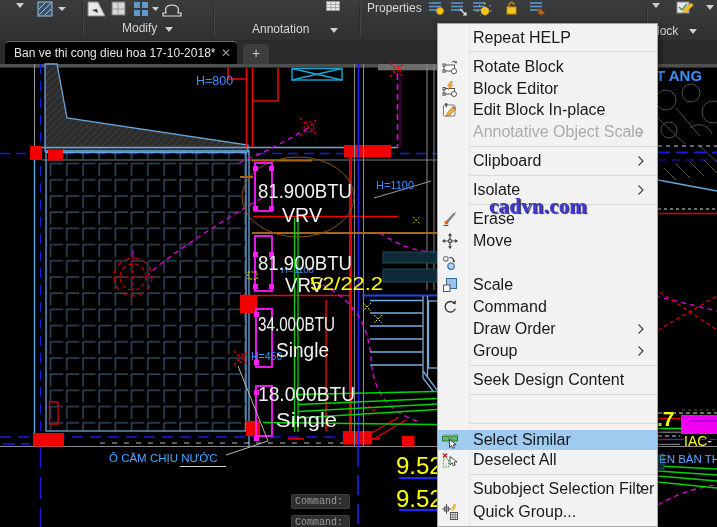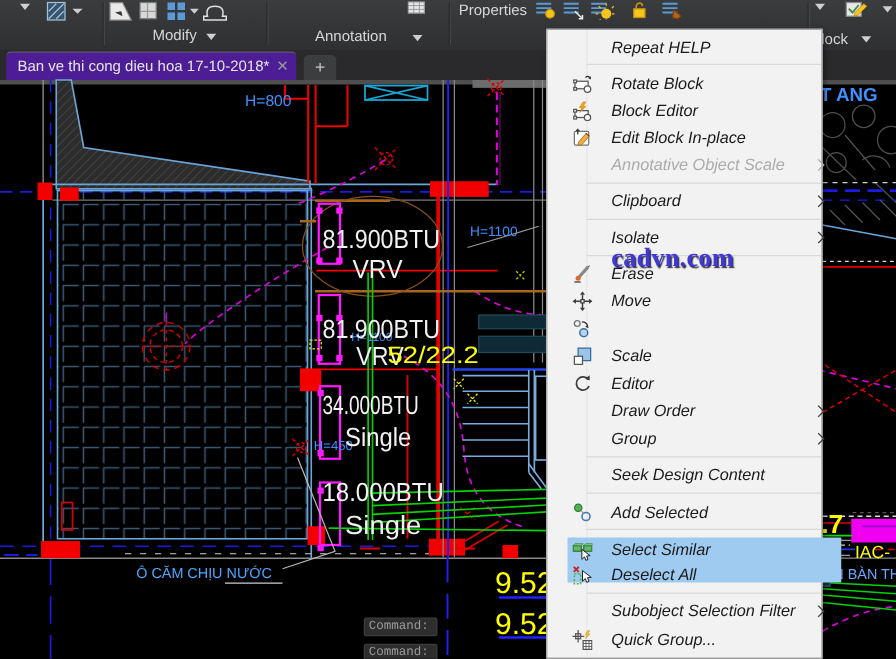--- a/index.html
+++ b/index.html
@@ -6,36 +6,36 @@
   body{width:717px;height:527px;position:relative;overflow:hidden;
        font-family:"Liberation Sans",sans-serif;}
   .abs{position:absolute;}
   
   #ribbon{left:0;top:0;width:717px;height:40px;background:linear-gradient(#3b3c3e,#343537 55%,#2f3032);}
   .rsep{position:absolute;top:2px;width:1px;height:34px;background:#2b2b2b;border-right:1px solid #454545;}
   .rlabel{position:absolute;color:#d6d6d6;font-size:12px;white-space:nowrap;}
   .caret{position:absolute;width:0;height:0;border-left:4px solid transparent;border-right:4px solid transparent;border-top:5px solid #cfcfcf;}
   
   #tabbar{left:0;top:40px;width:717px;height:24px;background:#2a2a2c;}
-  #tab1{position:absolute;left:5px;top:1px;width:232px;height:23px;background:#4c1d95;border-top:1px solid #6a6c6e;
+  #tab1{position:absolute;left:5px;top:1px;width:232px;height:23px;background:#000000;border-top:1px solid #6a6c6e;
         border-radius:4px 4px 0 0;color:#e6e6e6;font-size:12px;line-height:23px;padding-left:9px;box-sizing:border-box;}
   #tabx{position:absolute;left:216px;top:0;color:#9a9a9a;font-size:12px;}
   #tabplus{position:absolute;left:243px;top:4px;width:26px;height:20px;background:#3b3d3f;
         border-radius:4px 4px 0 0;color:#c8c8c8;font-size:14px;line-height:19px;text-align:center;}
   
   #menu{left:437px;top:23px;width:221px;height:504px;background:#f2f2f2;
         border:1px solid #a7a7a7;box-sizing:border-box;z-index:10;
         box-shadow:2px 2px 5px rgba(0,0,0,0.45);}
   #menu .gut{position:absolute;left:31px;top:0;bottom:0;width:1px;background:#e6e6e6;}
-  .mi{position:absolute;left:16px;width:219px;height:22px;color:#1a1a1a;font-size:13px;line-height:22px;font-style:italic;}
+  .mi{position:absolute;left:0;width:219px;height:22px;color:#1a1a1a;font-size:16px;line-height:22px;}
   .mi .txt{position:absolute;left:35px;top:0;}
   .mi .ico{position:absolute;left:4px;top:3px;width:16px;height:16px;}
   .msep{position:absolute;left:31px;width:188px;height:1px;background:#d9d9d9;}
   .mi.dis{color:#ababab;}
-  .mi.hl{background:#9fcbf0;width:219px;height:36px;line-height:20px;}
+  .mi.hl{background:#9fcbf0;width:219px;height:20px;line-height:20px;}
   
   #wm{left:489px;top:194px;z-index:20;font-family:"Liberation Serif",serif;font-weight:bold;
       font-size:21px;color:#4238d4;text-shadow:1.2px 1.2px 1px rgba(20,20,60,0.9);letter-spacing:0.2px;}
   
   .cmd{position:absolute;left:291px;width:59px;height:14.5px;background:#2e2e2e;border:1px solid #3d3d3d;
        border-radius:2px;color:#9a9a9a;font-family:"Liberation Mono",monospace;font-size:10px;
        line-height:13px;padding-left:3px;box-sizing:border-box;z-index:5;}
 </style>
 </head>
 <body>
@@ -392,47 +392,39 @@
           <rect x="4.5" y="1.5" width="10" height="10" fill="#9dc3e6" stroke="#2e6da4"></rect>
           <rect x="1.5" y="8" width="6.5" height="6.5" fill="#fdfdfd" stroke="#555"></rect>
         </svg></span>
       <span class="txt">Scale</span>
     </div>
 <div class="mi" style="top:272px">
       <span class="ico"><svg width="16" height="16" viewBox="0 0 16 16">
           <path d="M12.6 4.5 A5.3 5.3 0 1 0 13.3 9.8" fill="none" stroke="#3c3c3c" stroke-width="1.4"></path>
           <path d="M13.8 1.2 l-0.1 4.2 -3.7 -1.4 z" fill="#3c3c3c"></path>
         </svg></span>
-      <span class="txt">Editor</span>
+      <span class="txt">Command</span>
     </div>
 <div class="mi" style="top:294px">
       <span class="txt">Draw Order</span>
       <svg width="6" height="10" viewBox="0 0 6 10" style="position:absolute;right:13px;top:6px">
         <path d="M0.5 0.5 L5 5 L0.5 9.5" fill="none" stroke="#3c3c3c" stroke-width="1.1"></path>
       </svg>
     </div>
 <div class="mi" style="top:316px">
       <span class="txt">Group</span>
       <svg width="6" height="10" viewBox="0 0 6 10" style="position:absolute;right:13px;top:6px">
         <path d="M0.5 0.5 L5 5 L0.5 9.5" fill="none" stroke="#3c3c3c" stroke-width="1.1"></path>
       </svg>
     </div>
 <div class="msep" style="top:341px"></div>
 <div class="mi" style="top:345px">
       <span class="txt">Seek Design Content</span>
     </div>
 <div class="msep" style="top:370px"></div>
-<div class="mi" style="top:375px">
-      <span class="ico"><svg width="16" height="16" viewBox="0 0 16 16">
-          <circle cx="4.6" cy="4.2" r="2.9" fill="#52b152" stroke="#2e7d32"></circle>
-          <circle cx="10.8" cy="11.2" r="3.2" fill="none" stroke="#4a7ab0" stroke-width="1.3"></circle>
-          <path d="M6.8 6.5 l2 2.2" stroke="#999"></path>
-        </svg></span>
-      <span class="txt">Add Selected</span>
-    </div>
 <div class="msep" style="top:399px"></div>
 <div class="mi hl" style="top:405.5px">
       <span class="ico"><svg width="16" height="16" viewBox="0 0 16 16">
           <rect x="0.5" y="3.5" width="6.5" height="4.5" fill="#67b567" stroke="#2e7d32"></rect>
           <path d="M0.5 3.5 l1.5 -1.5 h6.5 l-1.5 1.5 z" fill="#8fd08f" stroke="#2e7d32" stroke-width="0.6"></path>
           <rect x="9" y="3.5" width="6.5" height="4.5" fill="#67b567" stroke="#2e7d32"></rect>
           <path d="M9 3.5 l1.5 -1.5 h6 l-1.5 1.5 z" fill="#8fd08f" stroke="#2e7d32" stroke-width="0.6"></path>
           <path d="M7.5 6.5 v8 l2.1 -2 1.1 2.8 1.7 -0.7 -1.1 -2.8 2.8 -0.3 z" fill="#fff" stroke="#222" stroke-width="0.8"></path>
         </svg></span>
       <span class="txt">Select Similar</span>

